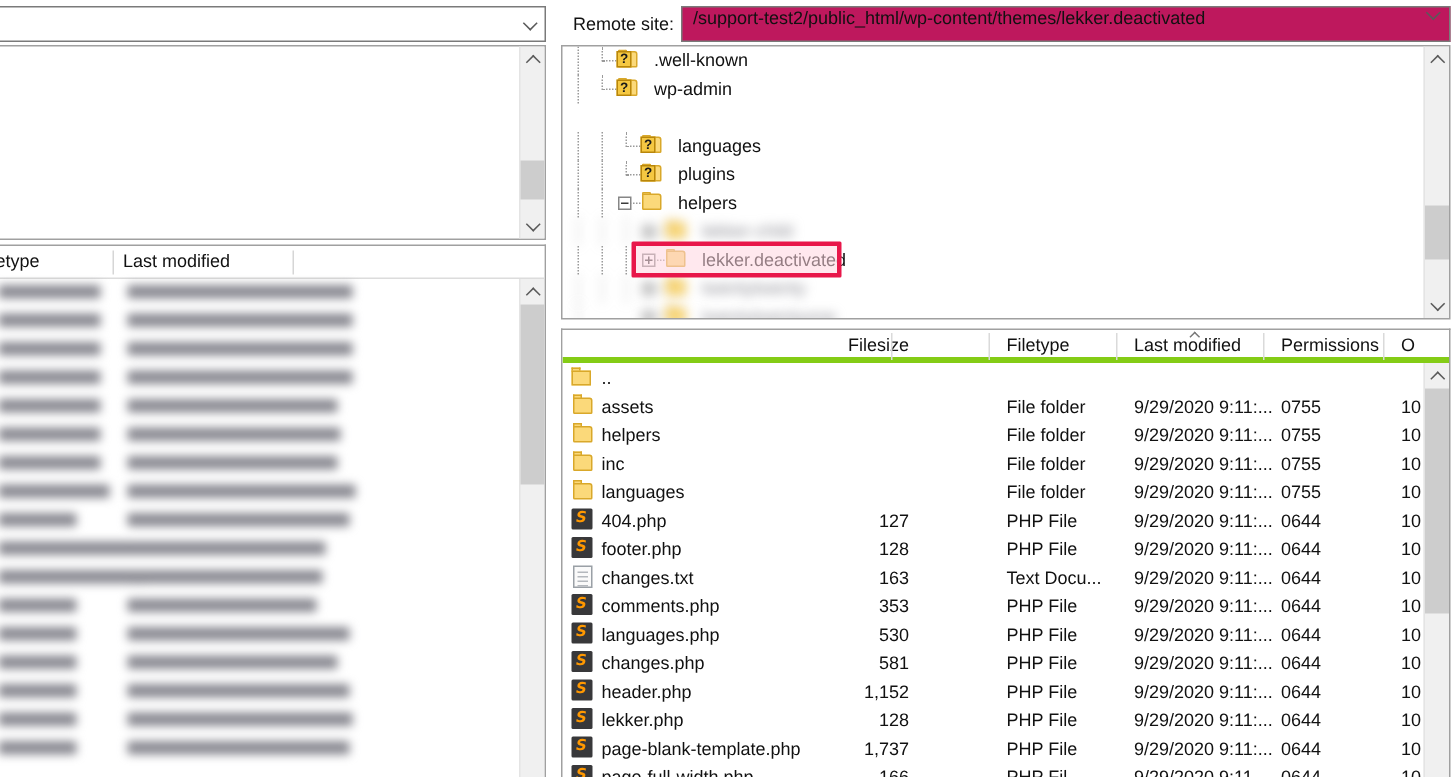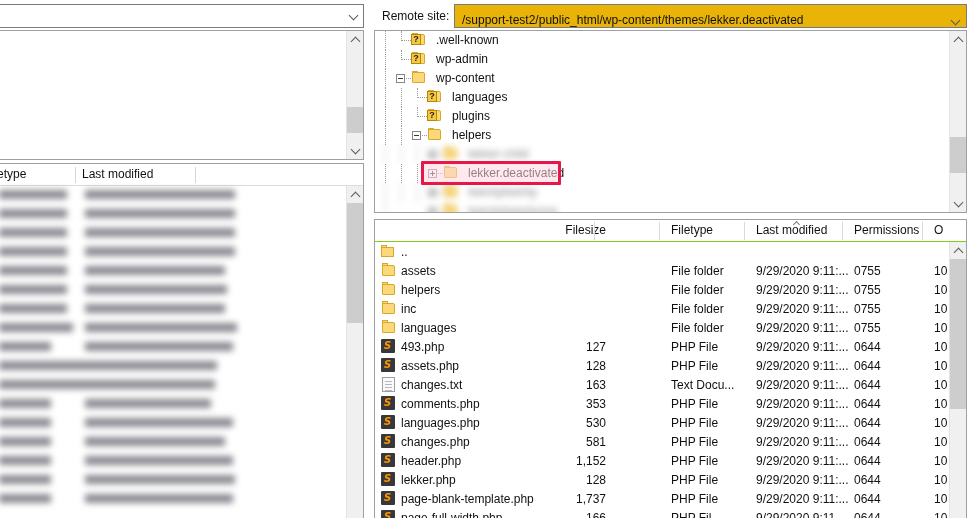--- a/index.html
+++ b/index.html
@@ -80,22 +80,22 @@
   
   #remote-bar { position: absolute; left: 2px; top: 4px; width: 593px; height: 24px; }
   #remote-label {
     position: absolute; left: 0; top: 0; height: 24px;
     display: flex; align-items: center; padding: 0 7px;
     border: 1px solid #ffffff; background: #ffffff;
     font-size: 12px; color: #111; white-space: nowrap;
   }
   #remote-input {
     position: absolute; left: 80px; top: 0; right: 0; height: 24px;
-    border: 1px solid #7a7a7a; background: #eab308;
-    display: flex; align-items: flex-end;
+    border: 1px solid #7a7a7a; background: #be185d;
+    display: flex; align-items: flex-start;
   }
   #remote-value {
     flex: 1; padding: 0 7px; font-size: 12px; color: #111;
     white-space: nowrap; overflow: hidden;
   }
   #remote-caret { width: 22px; display:flex; align-items:center; justify-content:center; }
 
   
   #tree-box {
     position: absolute; left: 2px; top: 30px; width: 593px; height: 183px;
@@ -153,21 +153,21 @@
 
   .tblur { filter: blur(3.4px); }
   .tblur .tlabel { color: #8a8a92; }
 
   
   #list-box {
     position: absolute; left: 2px; top: 219px; width: 593px; height: 299px;
     border: 1px solid #a0a0a0; border-bottom: none; background: #fff; overflow: hidden;
   }
   #list-header {
-    position: relative; height: 22px; background: #fff; border-bottom: 1px solid #84cc16;
+    position: relative; height: 22px; background: #fff; border-bottom: 4px solid #84cc16;
   }
   #list-header .hcell {
     position: absolute; top: 3px; font-size: 12px; color: #111; white-space: nowrap;
   }
   #list-header .hsep {
     position: absolute; top: 2px; width: 1px; height: 18px; background: #dadada;
   }
   #sort-ind {
     position: absolute; top: 0px; width: 9px; height: 6px;
     display: flex; align-items: flex-start; justify-content: center;
@@ -367,36 +367,20 @@
             <span class="tconn" style="left:18px">
               <span class="dotted-h"></span>
               <span class="dotted-v" style="bottom:9px"></span>
             </span>
             <span class="folder-ico" style="position:absolute;left:36px;top:2px">
               <span class="tab"></span>
               <span class="back"></span>
               <span class="q">?</span>
             </span>
             <span class="tlabel" style="position:absolute;left:56px;top:2px">wp-admin</span>
-          </div>
-          <div class="tnode" style="top: 38px;">
-            <span class="tconn" style="left:2px">
-              <span class="dotted-v"></span>
-            </span>
-            <span class="tconn" style="left:18px">
-              <span class="dotted-h"></span>
-            </span>
-            <span class="expander" style="left:21px">
-              <span class="hbar"></span>
-            </span>
-            <span class="folder-ico" style="position:absolute;left:36px;top:2px">
-              <span class="tab"></span>
-              <span class="back"></span>
-            </span>
-            <span class="tlabel" style="position:absolute;left:56px;top:2px">wp-content</span>
           </div>
           <div class="tnode" style="top: 57px;">
             <span class="tconn" style="left:2px">
               <span class="dotted-v"></span>
             </span>
             <span class="tconn" style="left:18px">
               <span class="dotted-v"></span>
             </span>
             <span class="tconn" style="left:34px">
               <span class="dotted-h"></span>
@@ -610,32 +594,32 @@
             <span class="cell name">languages</span>
             <span class="cell" style="left:296px">File folder</span>
             <span class="cell" style="left:381px">9/29/2020 9:11:...</span>
             <span class="cell" style="left:479px">0755</span>
             <span class="cell" style="left:559px">10</span>
           </div>
           <div class="frow">
             <span class="ico php">
               <span class="s">S</span>
             </span>
-            <span class="cell name">493.php</span>
+            <span class="cell name">404.php</span>
             <span class="cell size" style="left:171px;width:60px">127</span>
             <span class="cell" style="left:296px">PHP File</span>
             <span class="cell" style="left:381px">9/29/2020 9:11:...</span>
             <span class="cell" style="left:479px">0644</span>
             <span class="cell" style="left:559px">10</span>
           </div>
           <div class="frow">
             <span class="ico php">
               <span class="s">S</span>
             </span>
-            <span class="cell name">assets.php</span>
+            <span class="cell name">footer.php</span>
             <span class="cell size" style="left:171px;width:60px">128</span>
             <span class="cell" style="left:296px">PHP File</span>
             <span class="cell" style="left:381px">9/29/2020 9:11:...</span>
             <span class="cell" style="left:479px">0644</span>
             <span class="cell" style="left:559px">10</span>
           </div>
           <div class="frow">
             <span class="ico txt">
               <span class="l" style="top:3px"></span>
               <span class="l" style="top:6px"></span>

